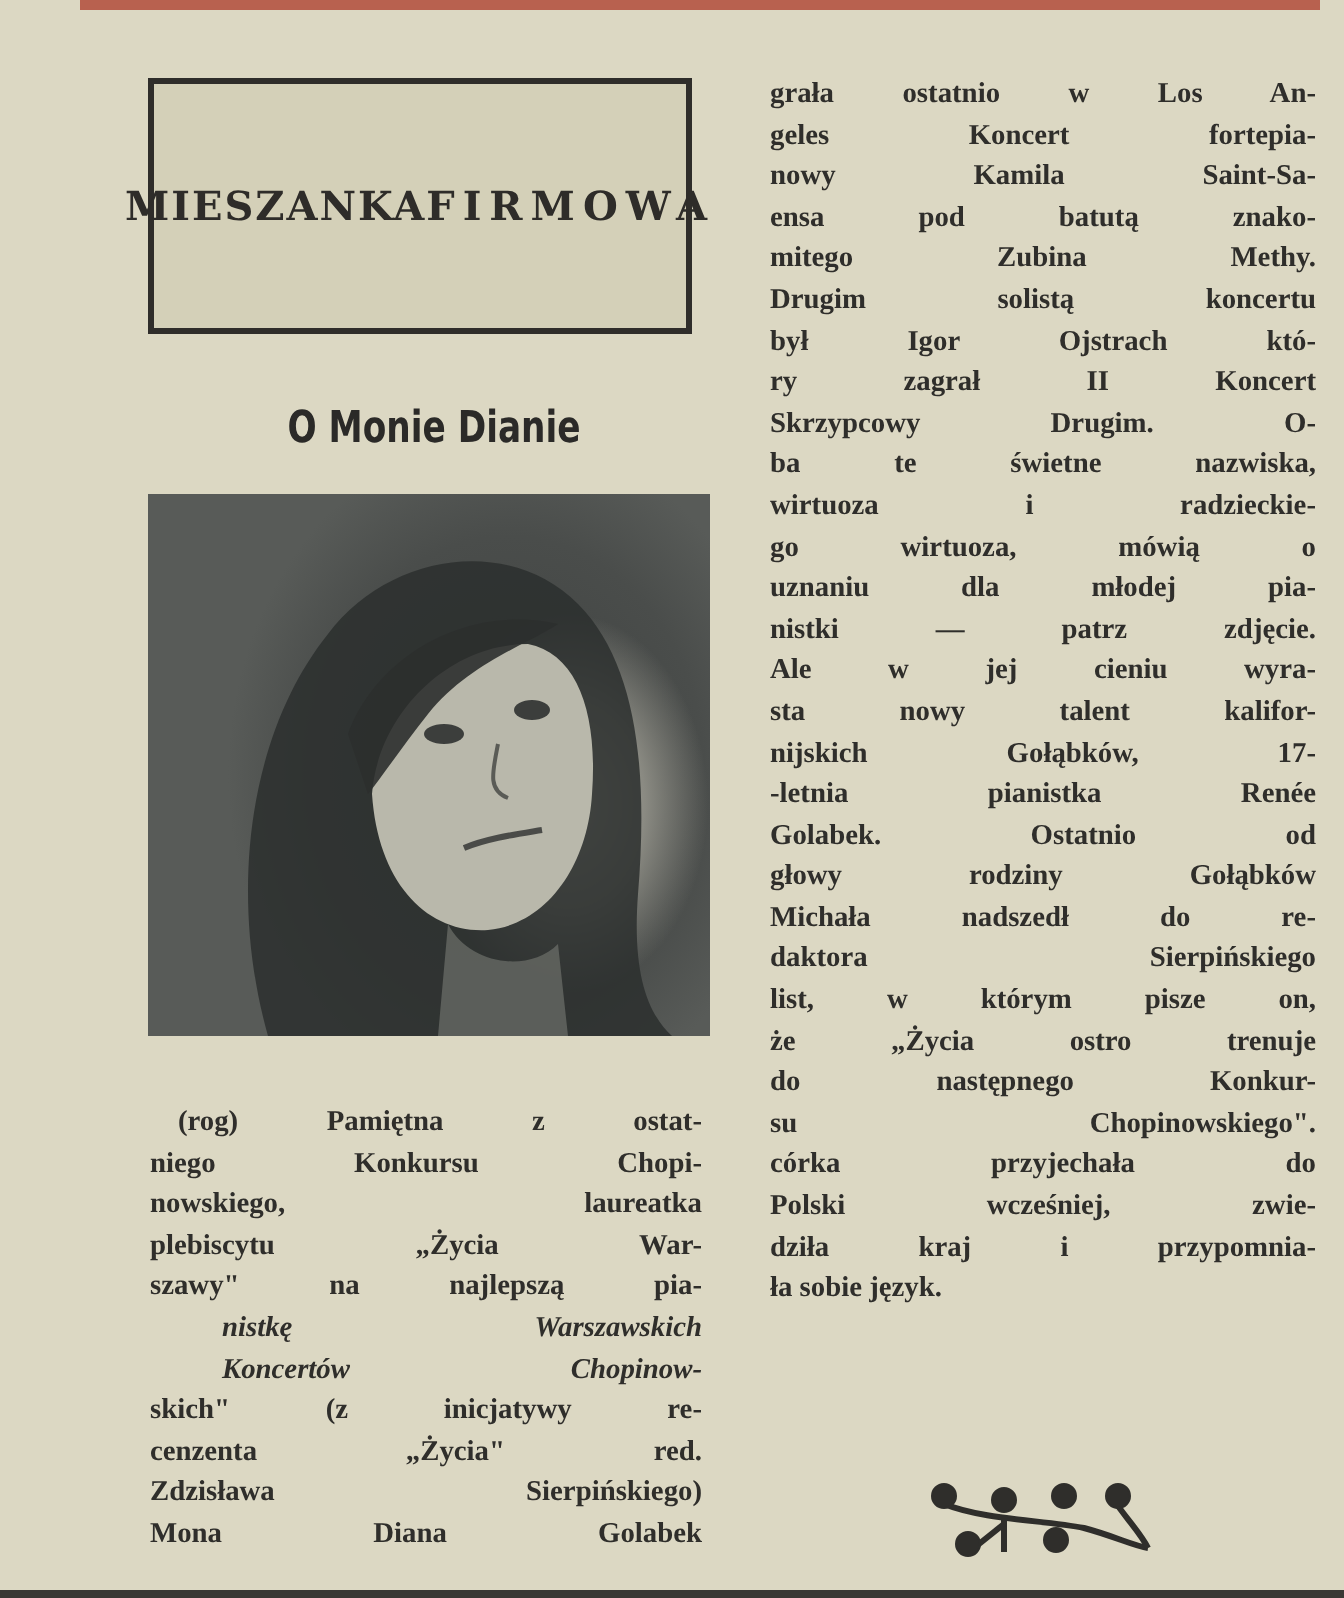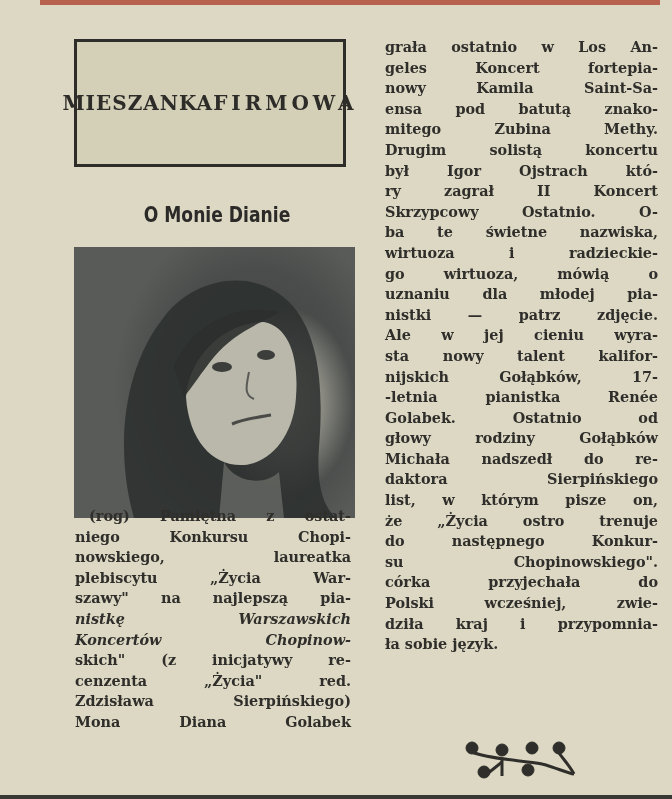--- a/index.html
+++ b/index.html
@@ -44,26 +44,26 @@
                   radial-gradient(ellipse 140px 170px at 180px 140px, #3e4140 0%, #4a4d4b 70%, #585b58 100%);
       overflow: hidden;
     }
     .photo svg { position: absolute; left: 0; top: 0; }
     .col {
       position: absolute;
       font-family: "DejaVu Serif", serif; font-weight: bold;
       font-size: 14.4px; line-height: 20.6px; color: #2f2e2b;
       text-align: justify;
     }
-    .col .ln { display: block; white-space: nowrap; text-align-last: justify; }
+    .col .ln { display: block; white-space: nowrap; text-align-last: justify; font-family: Liberation Serif, serif; }
     .col .ln.last { text-align-last: left; }
     .col .ln.indent { padding-left: 14px; }
-    .col-left { left: 75px; top: 506px; width: 276px; }
+    .col-left { left: 75px; top: 551px; width: 276px; }
     .col-right { left: 385px; top: 37px; width: 273px; }
-    .it { font-style: italic; }
+    .it { font-style: italic; margin-left: 36px; }
     .ornament { position: absolute; left: 462px; top: 738px; }
   </style>
 </head>
 <body>
 
 <div class="top-bar"></div>
 
 <div class="header-box">
   <div class="line">MIESZANKA</div>
   <div class="line wide">FIRMOWA</div>
@@ -107,21 +107,21 @@
 
 <div class="col col-right">
   <span class="ln">grała ostatnio w Los An-</span>
   <span class="ln">geles Koncert fortepia-</span>
   <span class="ln">nowy Kamila Saint-Sa-</span>
   <span class="ln">ensa pod batutą znako-</span>
   <span class="ln">mitego Zubina Methy.</span>
   <span class="ln">Drugim solistą koncertu</span>
   <span class="ln">był Igor Ojstrach któ-</span>
   <span class="ln">ry zagrał II Koncert</span>
-  <span class="ln">Skrzypcowy Ostatnio. O-</span>
+  <span class="ln">Skrzypcowy Drugim. O-</span>
   <span class="ln">ba te świetne nazwiska,</span>
   <span class="ln">wirtuoza i radzieckie-</span>
   <span class="ln">go wirtuoza, mówią o</span>
   <span class="ln">uznaniu dla młodej pia-</span>
   <span class="ln">nistki — patrz zdjęcie.</span>
   <span class="ln">Ale w jej cieniu wyra-</span>
   <span class="ln">sta nowy talent kalifor-</span>
   <span class="ln">nijskich Gołąbków, 17-</span>
   <span class="ln">-letnia pianistka Renée</span>
   <span class="ln">Golabek. Ostatnio od</span>

